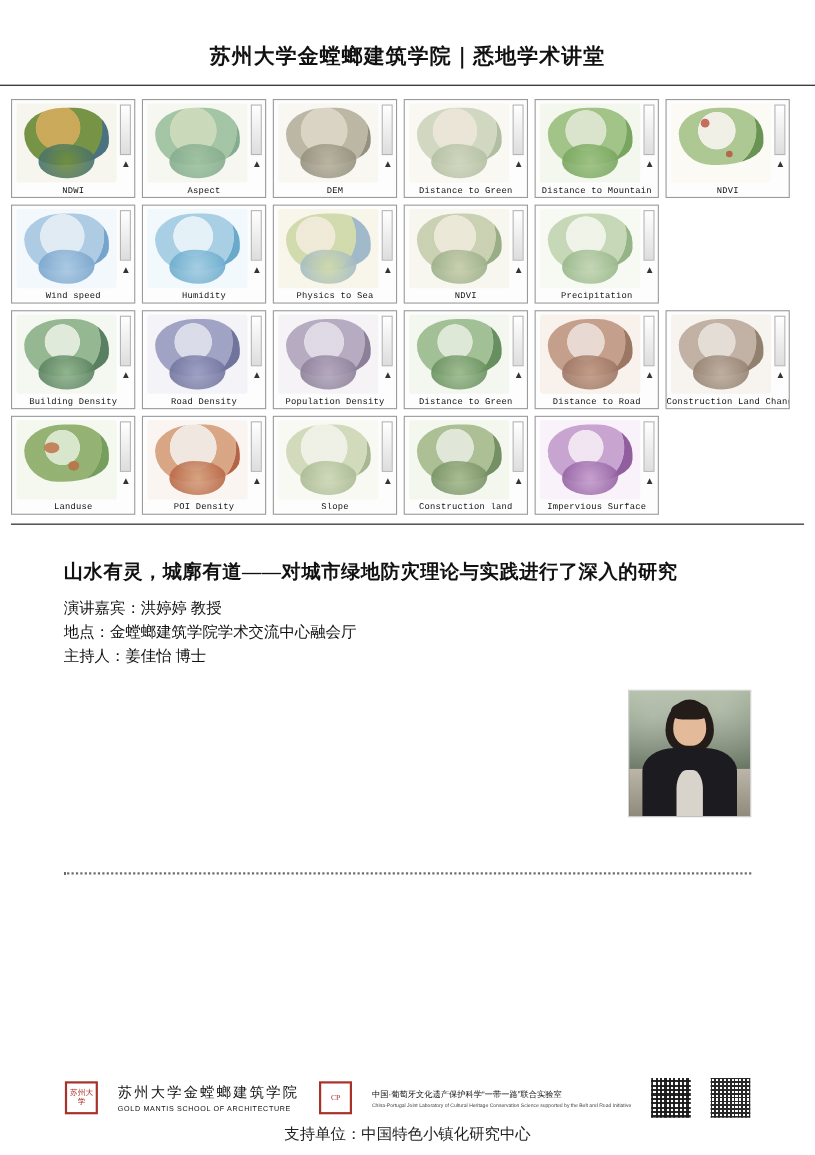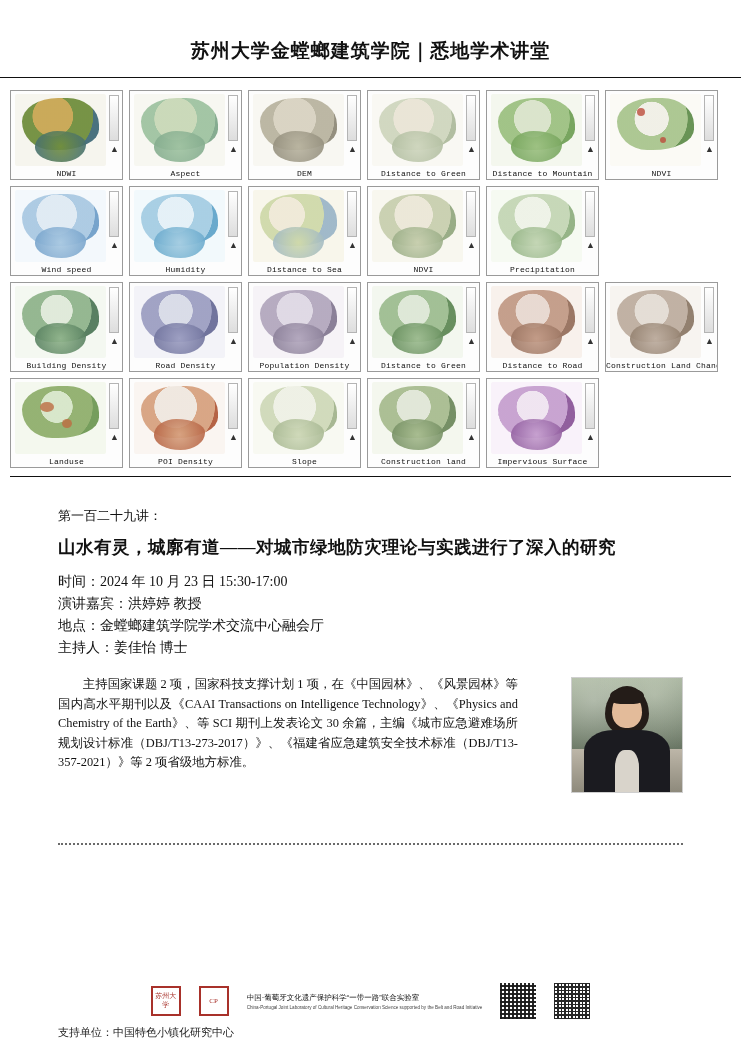--- a/index.html
+++ b/index.html
@@ -310,21 +310,22 @@
   }
   .qr2 {
     width: 36px; height: 36px;
     background-color: #fff;
     background-image:
       repeating-linear-gradient(0deg, #111 0 1.5px, transparent 1.5px 3.5px),
       repeating-linear-gradient(90deg, #111 0 1.5px, transparent 1.5px 3.5px);
     opacity: 0.9;
   }
   .footer-note {
-    font-size: 11px;
+    text-align: center;
+    font-size: 14px;
     color: #222;
     margin-top: 6px;
     font-family: "Liberation Sans", sans-serif;
   }
 </style>
 </head>
 <body>
 
 <div class="page">
 
@@ -412,21 +413,21 @@
         <div class="map-arrow" style="top:54px">▲</div>
         <div class="map-label">Humidity</div>
       </div>
       <div class="map-cell">
         <div class="map-art" style="background:#f8f6ea">
           <div class="map-blob" style="background:radial-gradient(circle at 35% 40%, #efe9d6 0 30%, #cfd9a8 31% 62%, #9bb6c9 63% 100%)"></div>
           <div class="map-blob2" style="background:radial-gradient(circle at 50% 50%, #cfd9a8, #9bb6c9)"></div>
         </div>
         <div class="map-legend"></div>
         <div class="map-arrow" style="top:54px">▲</div>
-        <div class="map-label">Distance to Sea</div>
+        <div class="map-label">Physics to Sea</div>
       </div>
       <div class="map-cell">
         <div class="map-art" style="background:#f8f7ef">
           <div class="map-blob" style="background:radial-gradient(circle at 45% 40%, #ebe7d6 0 36%, #c8cfae 37% 70%, #93a97f 71% 100%)"></div>
           <div class="map-blob2" style="background:radial-gradient(circle at 50% 50%, #c8cfae, #93a97f)"></div>
         </div>
         <div class="map-legend"></div>
         <div class="map-arrow" style="top:54px">▲</div>
         <div class="map-label">NDVI</div>
       </div>
@@ -546,57 +547,56 @@
         <div class="map-arrow" style="top:54px">▲</div>
         <div class="map-label">Impervious Surface</div>
       </div>
       <div class="map-cell" style="border:none;background:transparent"></div>
     </div>
 
     <div class="maps-rule"></div>
   </div>
 
   <div class="body-wrap">
-    <div class="lecture-no">第一百二十九讲：</div>
     <div class="lecture-title">山水有灵，城廓有道——对城市绿地防灾理论与实践进行了深入的研究</div>
 
-    <div class="meta-line">
-      <span>时间：</span><span class="val">2024 年 10 月 23 日 15:30-17:00</span>
-    </div>
     <div class="meta-line">
       <span>演讲嘉宾：</span><span class="val">洪婷婷 教授</span>
     </div>
     <div class="meta-line">
       <span>地点：</span><span class="val">金螳螂建筑学院学术交流中心融会厅</span>
     </div>
     <div class="meta-line">
       <span>主持人：</span><span class="val">姜佳怡 博士</span>
     </div>
 
     <div class="bio">
       <div class="bio-text">
-        <p>主持国家课题 2 项，国家科技支撑计划 1 项，在《中国园林》、《风景园林》等国内高水平期刊以及《CAAI Transactions on Intelligence Technology》、《Physics and Chemistry of the Earth》、等 SCI 期刊上发表论文 30 余篇，主编《城市应急避难场所规划设计标准（DBJ/T13-273-2017）》、《福建省应急建筑安全技术标准（DBJ/T13-357-2021）》等 2 项省级地方标准。</p>
       </div>
       <div class="portrait">
         <div class="bgtrees"></div>
         <div class="path"></div>
         <div class="hair"></div>
         <div class="head"></div>
         <div class="hair-front"></div>
         <div class="body"></div>
         <div class="shirt"></div>
       </div>
     </div>
   </div>
 
   <div class="dotted-rule"></div>
 
   <div class="footer">
     <div class="footer-logos">
       <div class="seal">苏州大学</div>
+      <div class="logo-cn-block">
+        <div class="logo-cn-art">苏州大学金螳螂建筑学院</div>
+        <div class="logo-cn-en">GOLD MANTIS SCHOOL OF ARCHITECTURE</div>
+      </div>
       <div class="seal">CP</div>
       <div class="lab-block">
         <div class="lab-cn">中国·葡萄牙文化遗产保护科学“一带一路”联合实验室</div>
         <div class="lab-en">China-Portugal Joint Laboratory of Cultural Heritage Conservation Science supported by the Belt and Road Initiative</div>
       </div>
       <div class="qr"></div>
       <div class="qr2"></div>
     </div>
     <div class="footer-note">支持单位：中国特色小镇化研究中心</div>
   </div>

